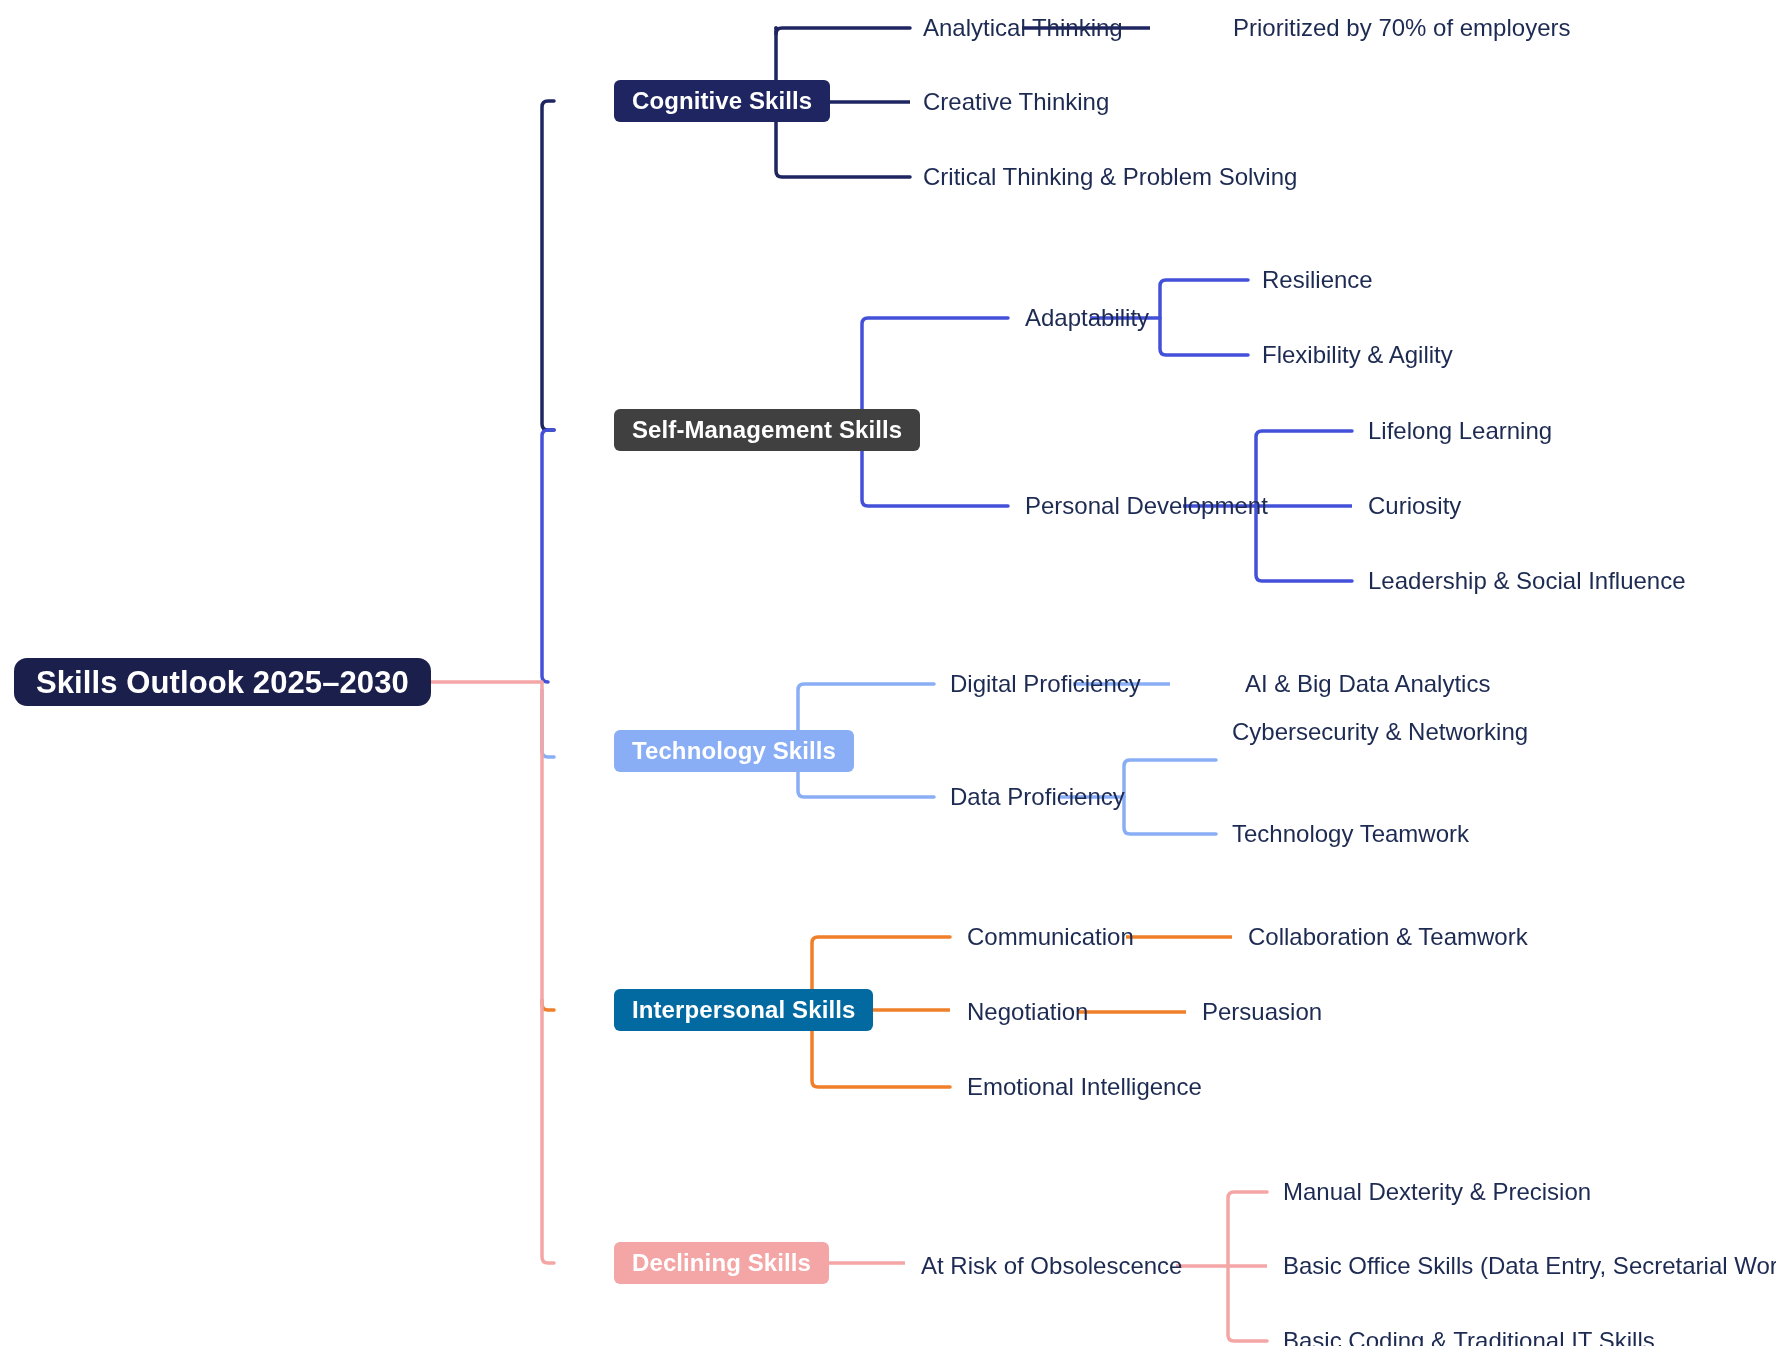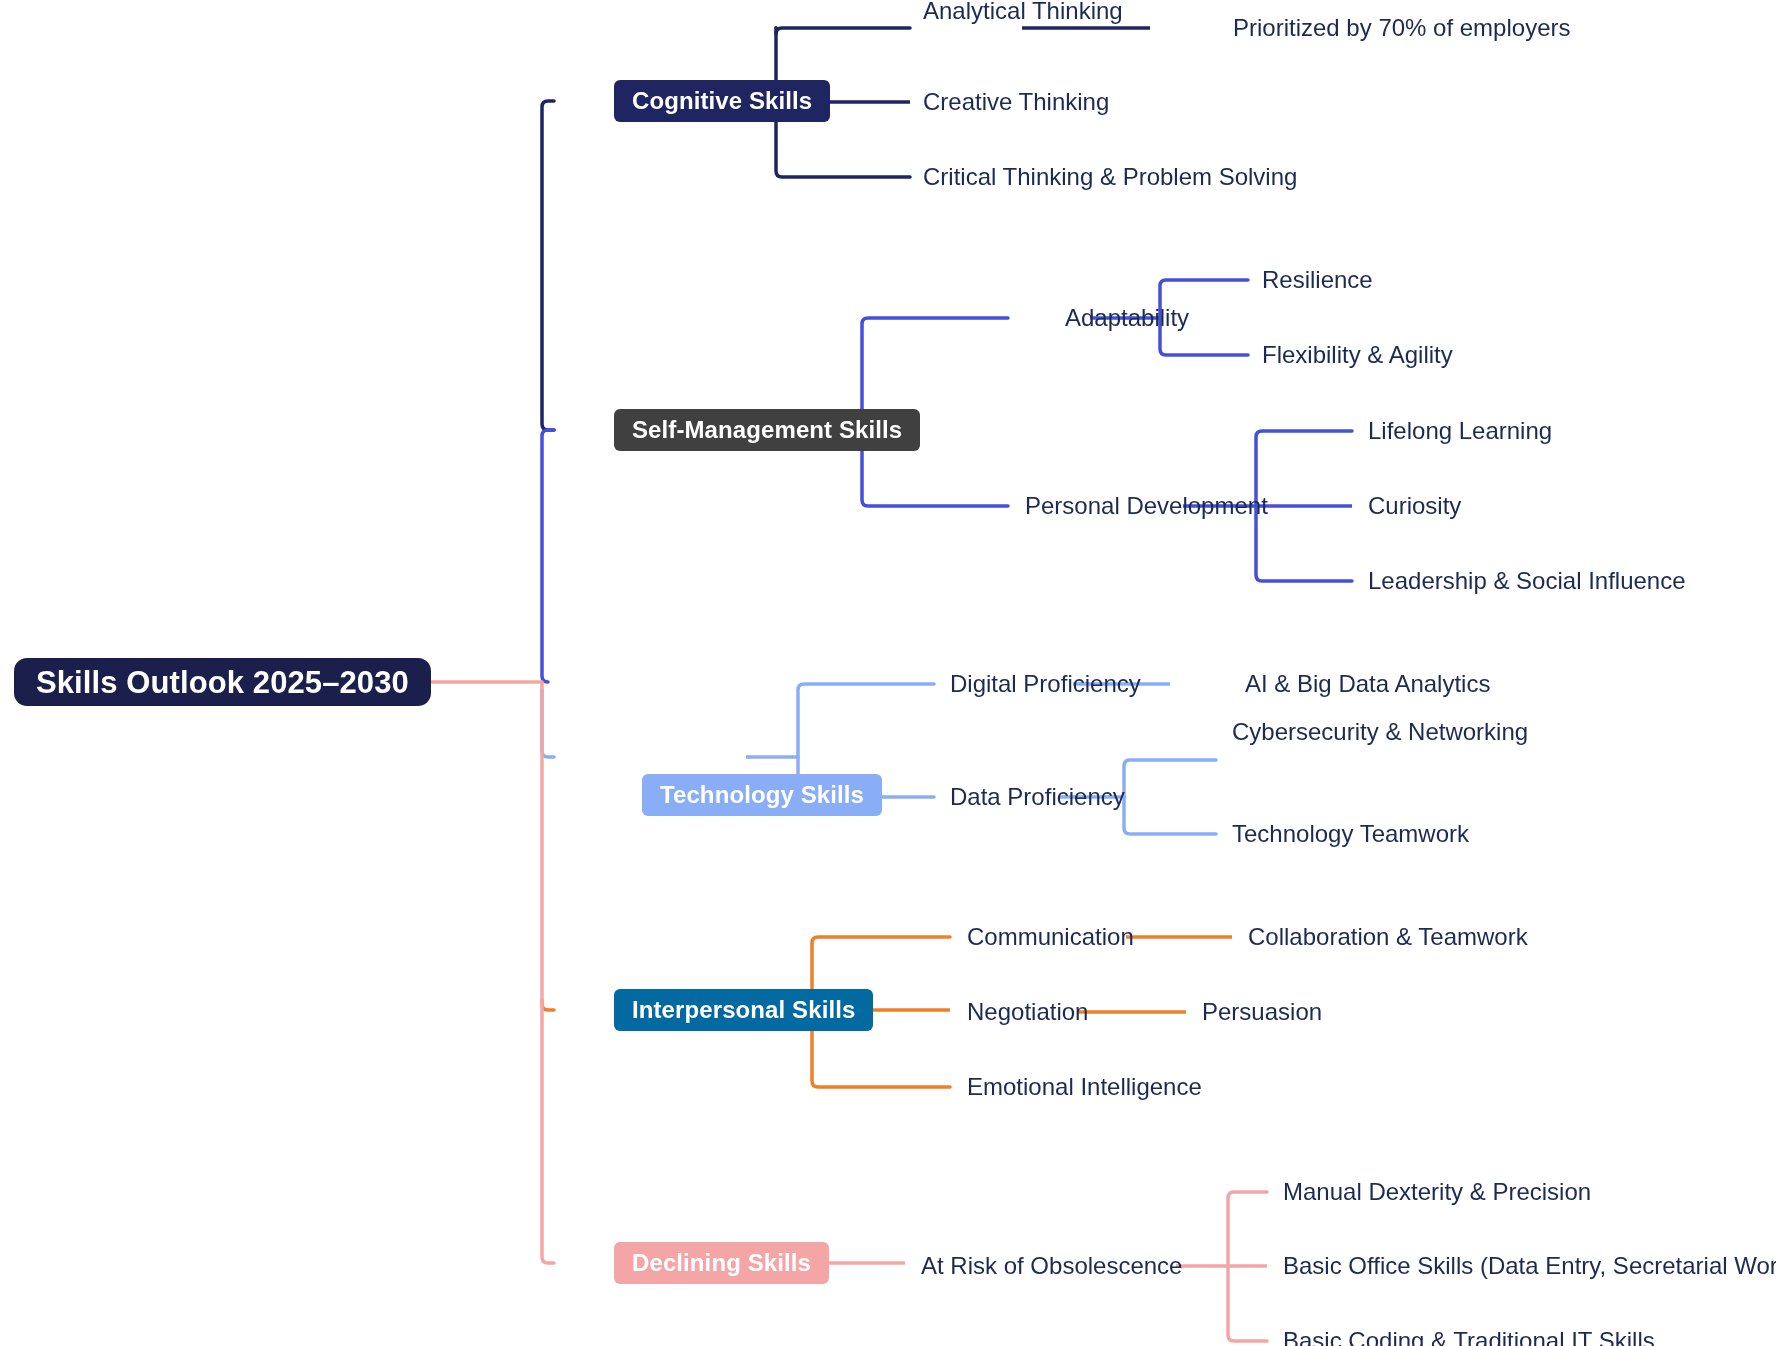--- a/index.html
+++ b/index.html
@@ -135,38 +135,38 @@
   </div>
 
   <div class="node-box node-branch" style="left:614px; top:101px; background:#1f2560;">
     <span>Cognitive Skills</span>
   </div>
 
   <div class="node-box node-branch" style="left:614px; top:430px; background:#404040;">
     <span>Self-Management Skills</span>
   </div>
 
-  <div class="node-box node-branch" style="left:614px; top:795px; background:#89aef5;margin-left:28px;">
+  <div class="node-box node-branch" style="left:614px; top:751px; background:#89aef5;">
     <span>Technology Skills</span>
   </div>
 
   <div class="node-box node-branch" style="left:614px; top:1010px; background:#0369a1;">
     <span>Interpersonal Skills</span>
   </div>
 
   <div class="node-box node-branch" style="left:614px; top:1263px; background:#f4a5a5;">
     <span>Declining Skills</span>
   </div>
 
-  <div class="label lvl2" style="left:923px; top:11px;text-align:center;">Analytical Thinking</div>
+  <div class="label lvl2" style="left:923px; top:28px;text-align:center;">Analytical Thinking</div>
   <div class="label lvl3" style="left:1233px; top:28px;">Prioritized by 70% of employers</div>
   <div class="label lvl2" style="left:923px; top:102px;">Creative Thinking</div>
   <div class="label lvl2" style="left:923px; top:177px;">Critical Thinking &amp; Problem Solving</div>
 
-  <div class="label lvl2" style="left:1025px; top:318px;margin-left:40px;">Adaptability</div>
+  <div class="label lvl2" style="left:1025px; top:318px;">Adaptability</div>
   <div class="label lvl3" style="left:1262px; top:280px;">Resilience</div>
   <div class="label lvl3" style="left:1262px; top:355px;">Flexibility &amp; Agility</div>
   <div class="label lvl2" style="left:1025px; top:506px;">Personal Development</div>
   <div class="label lvl3" style="left:1368px; top:431px;">Lifelong Learning</div>
   <div class="label lvl3" style="left:1368px; top:506px;">Curiosity</div>
   <div class="label lvl3" style="left:1368px; top:581px;">Leadership &amp; Social Influence</div>
 
   <div class="label lvl2" style="left:950px; top:684px;">Digital Proficiency</div>
   <div class="label lvl3" style="left:1245px; top:684px;">AI &amp; Big Data Analytics</div>
   <div class="label lvl2" style="left:950px; top:797px;">Data Proficiency</div>

